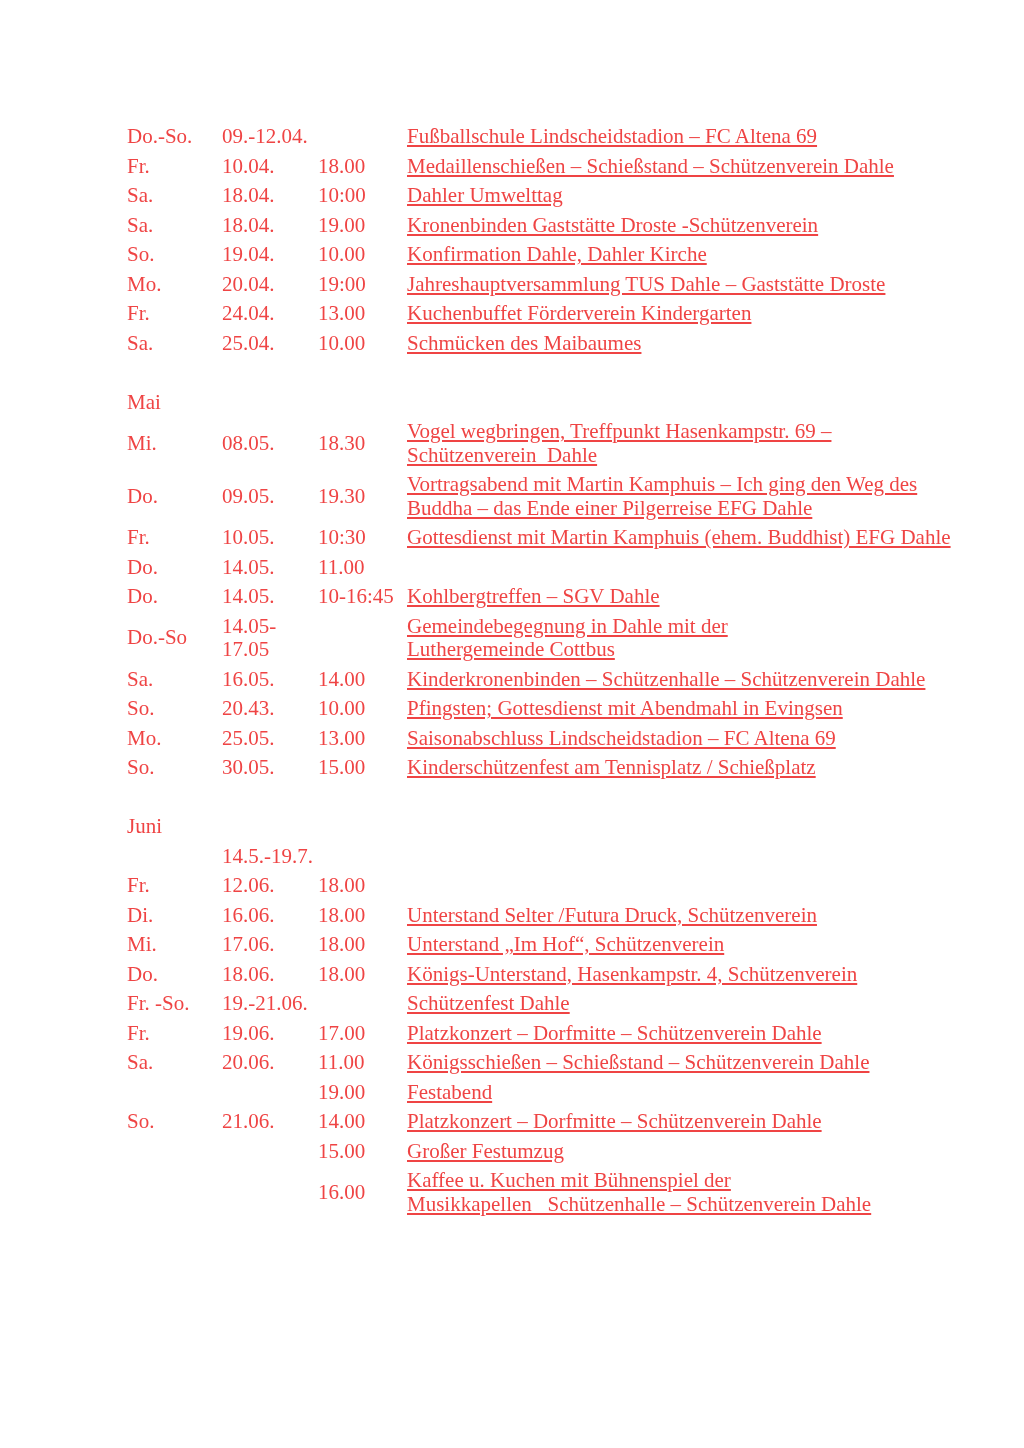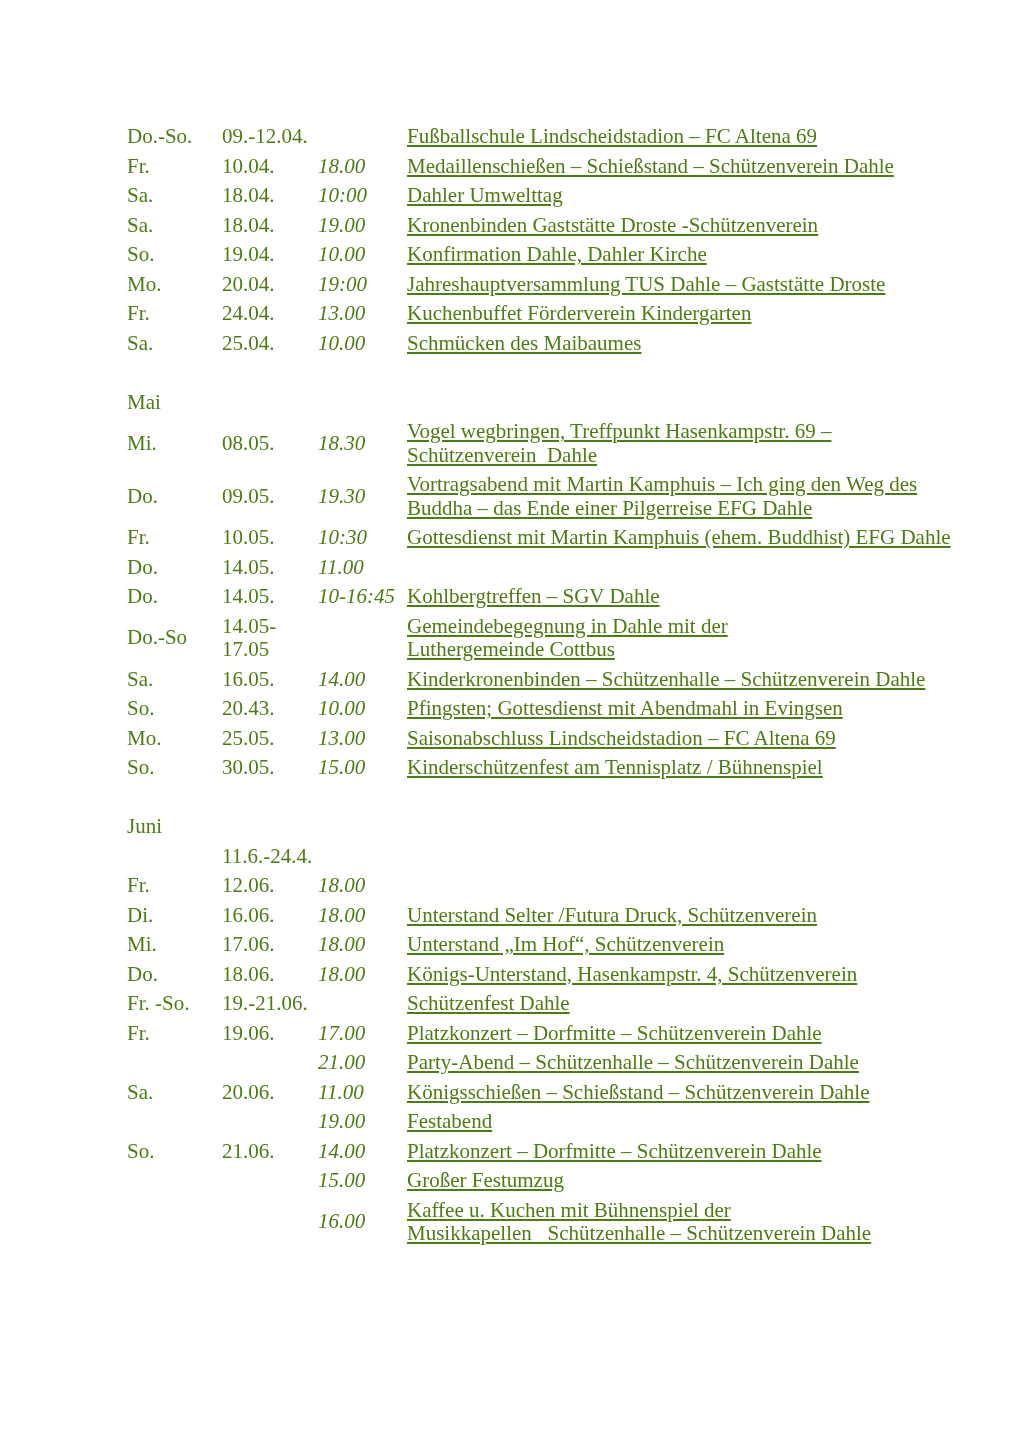--- a/index.html
+++ b/index.html
@@ -5,21 +5,21 @@
   html, body {
     margin: 0;
     padding: 0;
     background: #ffffff;
   }
   .sheet {
     position: relative;
     width: 1024px;
     height: 1448px;
     background: #ffffff;
-    color: #4d7c0f;
+    color: #ef4444;
     font-family: "Liberation Serif", "DejaVu Serif", serif;
     overflow: hidden;
   }
   .schedule {
     position: absolute;
     left: 127px;
     top: 122px;
     width: 840px;
   }
   .row {
@@ -28,21 +28,21 @@
   }
   .cell {
     font-size: 21px;
     line-height: 23.5px;
     padding: 3px 0;
     white-space: pre;
     flex: none;
   }
   .col-day  { width: 95px; }
   .col-date { width: 96px; }
-  .col-time { width: 89px; font-style: italic; }
+  .col-time { width: 89px; }
   .col-desc { width: 560px; text-decoration: underline; }
   .spacer {
     height: 29.5px;
   }
   .month-row .cell {
     width: auto;
   }
 </style>
 </head>
 <body>
@@ -155,29 +155,29 @@
       <div class="row">
         <span class="cell col-day">Mo.</span>
         <span class="cell col-date">25.05.</span>
         <span class="cell col-time">13.00</span>
         <span class="cell col-desc">Saisonabschluss Lindscheidstadion – FC Altena 69</span>
       </div>
       <div class="row">
         <span class="cell col-day">So.</span>
         <span class="cell col-date">30.05.</span>
         <span class="cell col-time">15.00</span>
-        <span class="cell col-desc">Kinderschützenfest am Tennisplatz / Bühnenspiel</span>
+        <span class="cell col-desc">Kinderschützenfest am Tennisplatz / Schießplatz</span>
       </div>
       <div class="spacer"></div>
       <div class="row month-row">
         <span class="cell col-day">Juni</span>
       </div>
       <div class="row">
         <span class="cell col-day"></span>
-        <span class="cell col-date">11.6.-24.4.</span>
+        <span class="cell col-date">14.5.-19.7.</span>
         <span class="cell col-time"></span>
       </div>
       <div class="row">
         <span class="cell col-day">Fr.</span>
         <span class="cell col-date">12.06.</span>
         <span class="cell col-time">18.00</span>
       </div>
       <div class="row">
         <span class="cell col-day">Di.</span>
         <span class="cell col-date">16.06.</span>
@@ -200,26 +200,20 @@
         <span class="cell col-day">Fr. -So.</span>
         <span class="cell col-date">19.-21.06.</span>
         <span class="cell col-time"></span>
         <span class="cell col-desc">Schützenfest Dahle</span>
       </div>
       <div class="row">
         <span class="cell col-day">Fr.</span>
         <span class="cell col-date">19.06.</span>
         <span class="cell col-time">17.00</span>
         <span class="cell col-desc">Platzkonzert – Dorfmitte – Schützenverein Dahle</span>
-      </div>
-      <div class="row">
-        <span class="cell col-day"></span>
-        <span class="cell col-date"></span>
-        <span class="cell col-time">21.00</span>
-        <span class="cell col-desc">Party-Abend – Schützenhalle – Schützenverein Dahle</span>
       </div>
       <div class="row">
         <span class="cell col-day">Sa.</span>
         <span class="cell col-date">20.06.</span>
         <span class="cell col-time">11.00</span>
         <span class="cell col-desc">Königsschießen – Schießstand – Schützenverein Dahle</span>
       </div>
       <div class="row">
         <span class="cell col-day"></span>
         <span class="cell col-date"></span>

